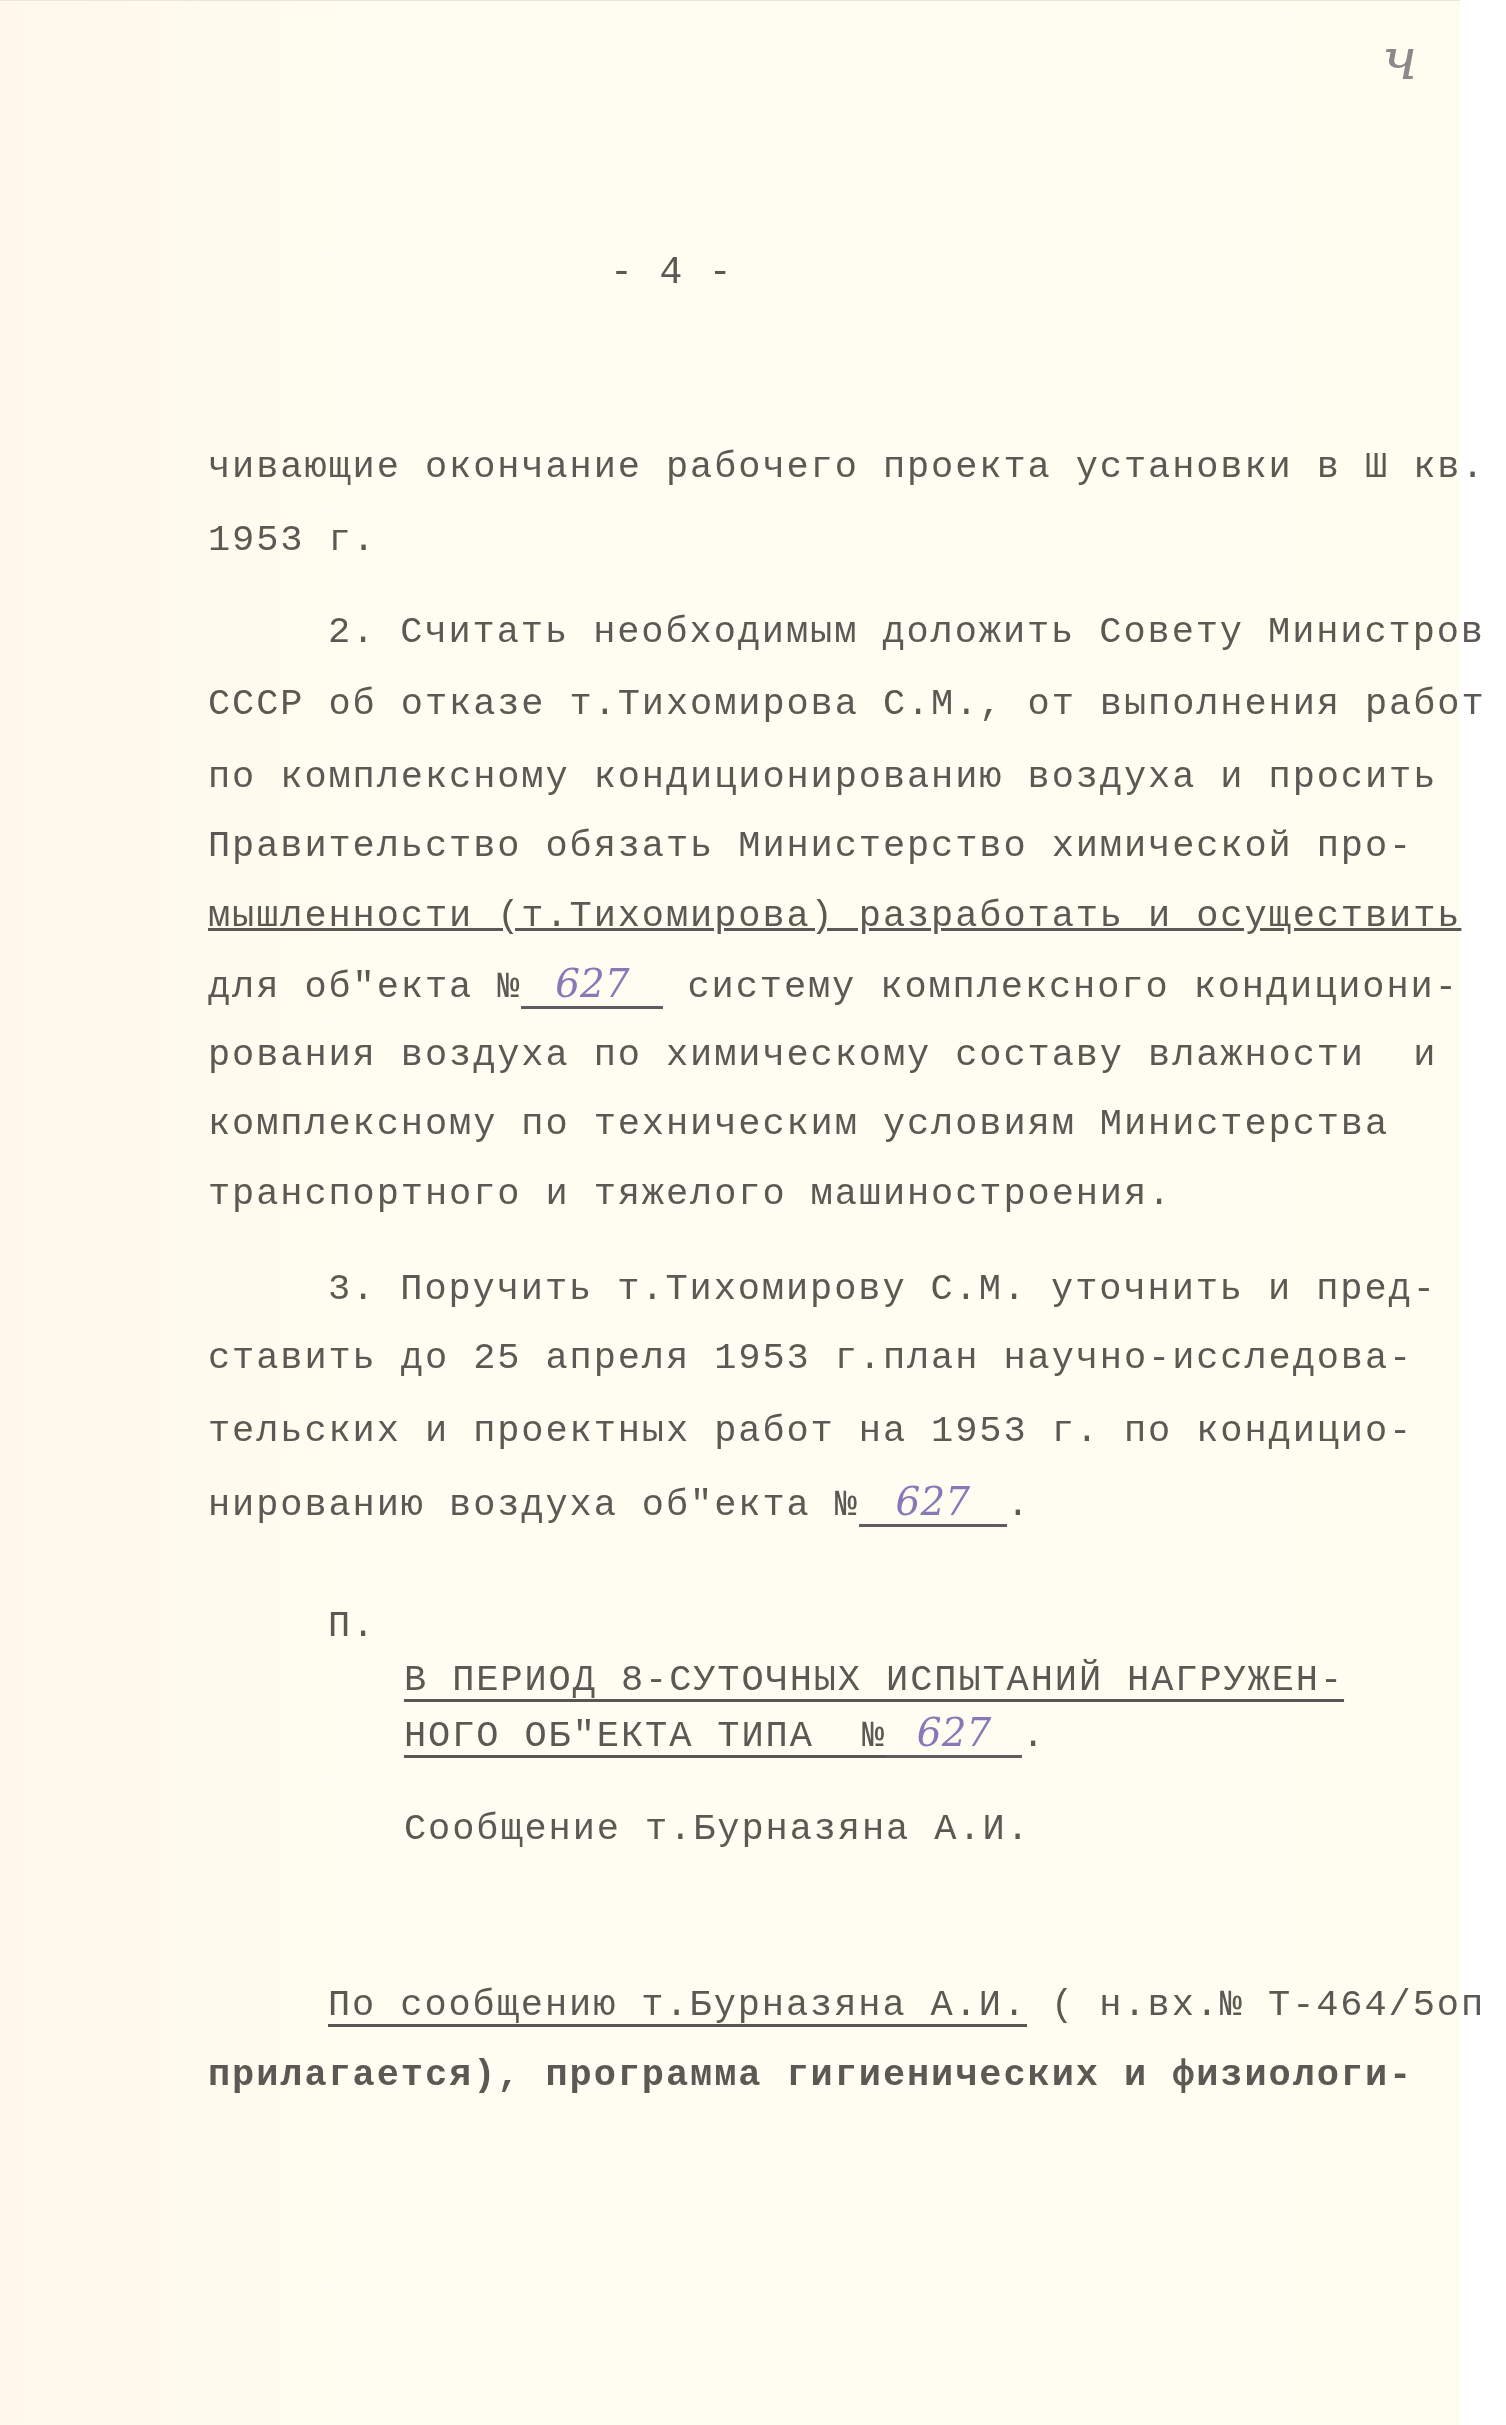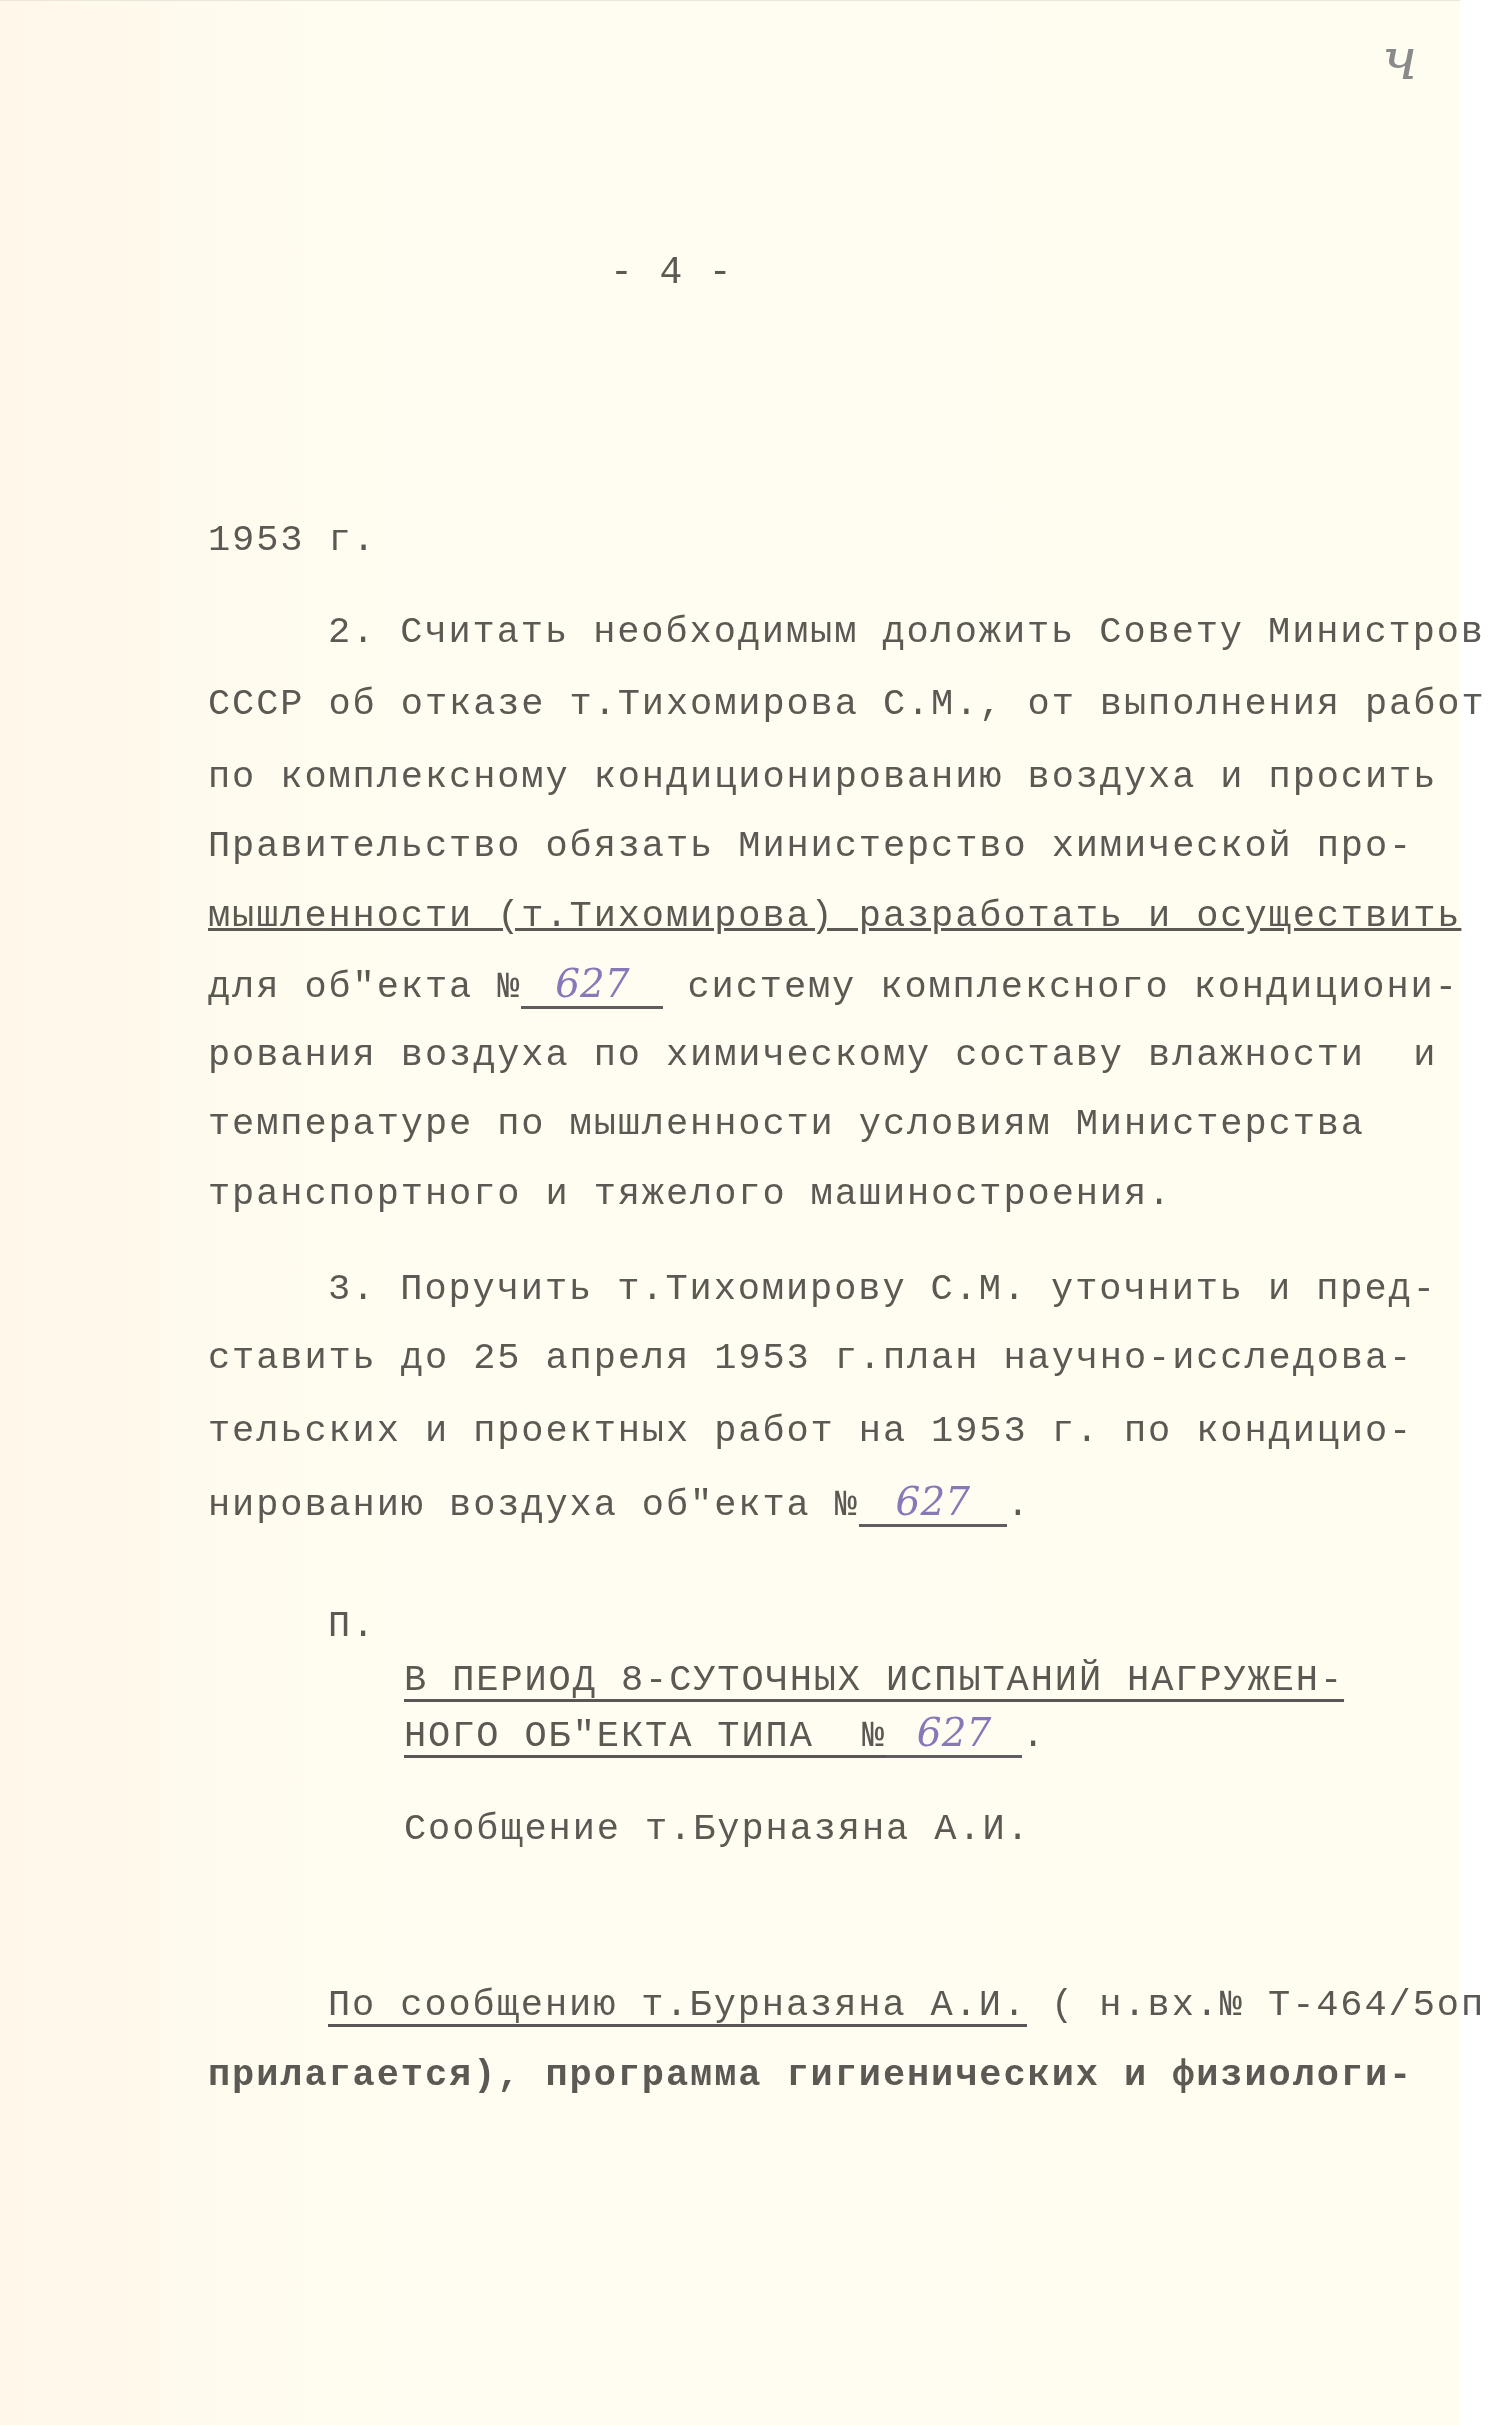--- a/index.html
+++ b/index.html
@@ -42,30 +42,31 @@
 </style>
 </head>
 <body>
 
 <div class="paper">
 
   <div class="folio">ч</div>
 
   <div class="mono pagenum">- 4 -</div>
 
+  <div class="mono" style="left:208px; top:445px;">чивающие окончание рабочего проекта установки в Ш кв.</div>
   <div class="mono" style="left:208px; top:518px;text-align:center;">1953 г.</div>
 
   <div class="mono" style="left:328px; top:610px;">2. Считать необходимым доложить Совету Министров</div>
   <div class="mono" style="left:208px; top:755px;">по комплексному кондиционированию воздуха и просить</div>
   <div class="mono" style="left:208px; top:682px;">СССР об отказе т.Тихомирова С.М., от выполнения работ</div>
   <div class="mono" style="left:208px; top:824px;">Правительство обязать Министерство химической про-</div>
   <div class="mono" style="left:208px; top:894px;text-decoration:underline;">мышленности (т.Тихомирова) разработать и осуществить</div>
   <div class="mono" style="left:208px; top:963px;"><span>для об"екта №</span><span class="blank" style="width:142px;"><span class="hand">627</span></span><span> систему комплексного кондициони-</span></div>
   <div class="mono" style="left:208px; top:1033px;">рования воздуха по химическому составу влажности  и</div>
-  <div class="mono" style="left:208px; top:1102px;">температуре по мышленности условиям Министерства</div>
+  <div class="mono" style="left:208px; top:1102px;">комплексному по техническим условиям Министерства</div>
   <div class="mono" style="left:208px; top:1172px;">транспортного и тяжелого машиностроения.</div>
 
   <div class="mono" style="left:328px; top:1267px;">3. Поручить т.Тихомирову С.М. уточнить и пред-</div>
   <div class="mono" style="left:208px; top:1336px;">ставить до 25 апреля 1953 г.план научно-исследова-</div>
   <div class="mono" style="left:208px; top:1409px;">тельских и проектных работ на 1953 г. по кондицио-</div>
   <div class="mono" style="left:208px; top:1481px;"><span>нированию воздуха об"екта №</span><span class="blank" style="width:148px;"><span class="hand">627</span></span><span>.</span></div>
 
   <div class="mono" style="left:328px; top:1604px;">П.</div>
   <div class="mono ul" style="left:404px; top:1658px;">В ПЕРИОД 8-СУТОЧНЫХ ИСПЫТАНИЙ НАГРУЖЕН-</div>
   <div class="mono" style="left:404px; top:1712px;"><span class="ul">НОГО ОБ"ЕКТА ТИПА  №</span><span class="blank" style="width:136px;"><span class="hand">627</span></span><span>.</span></div>

